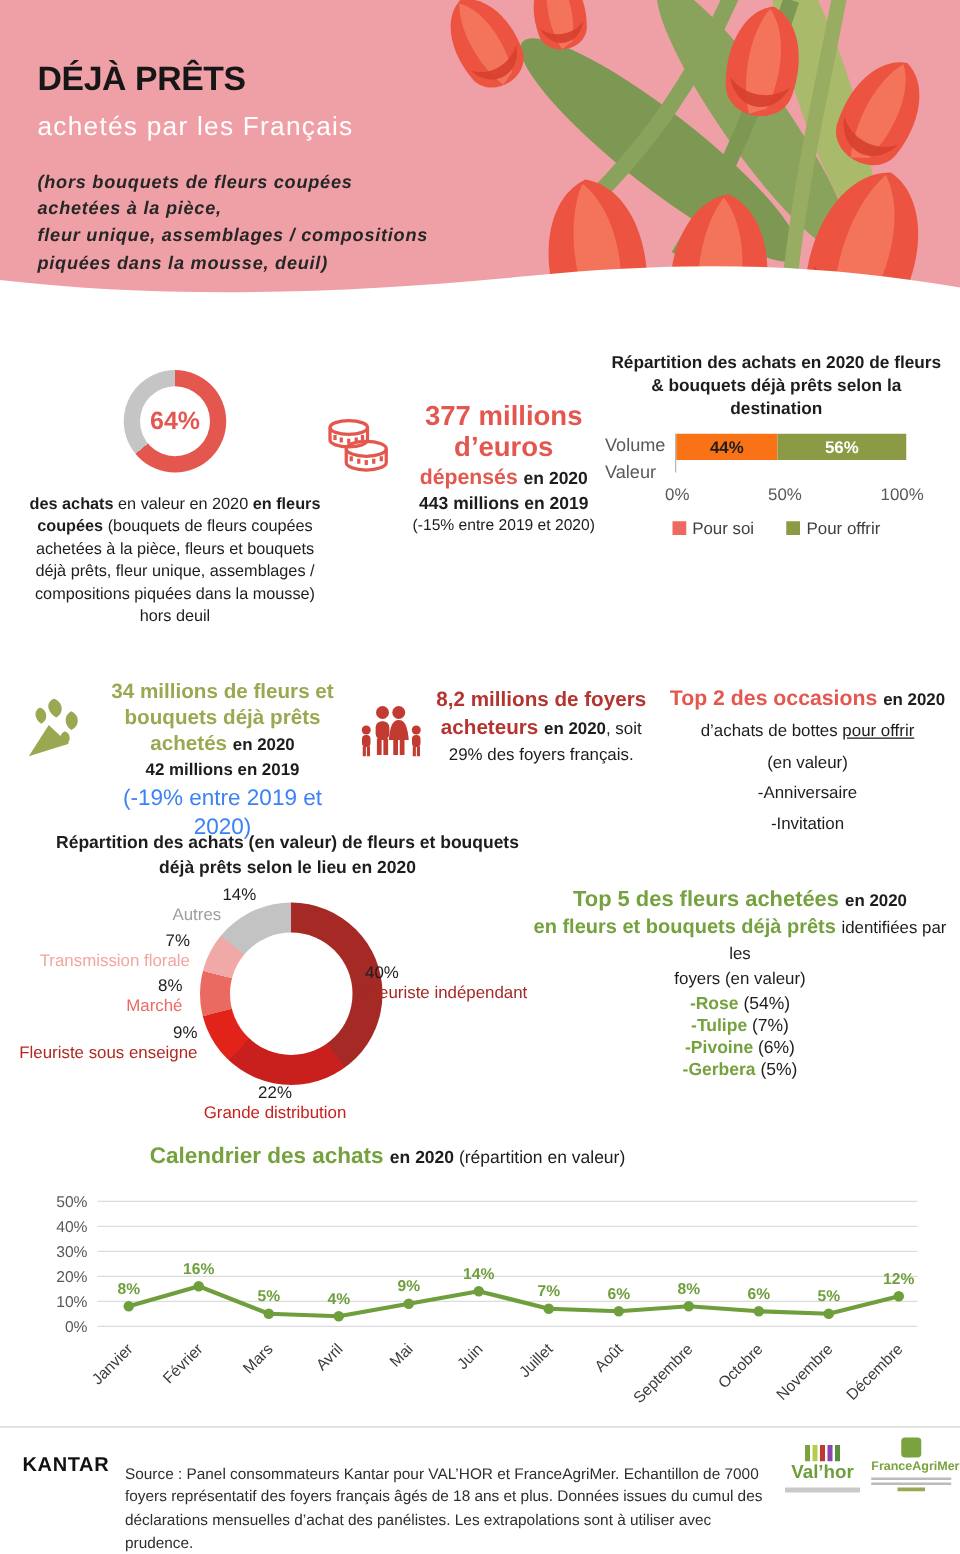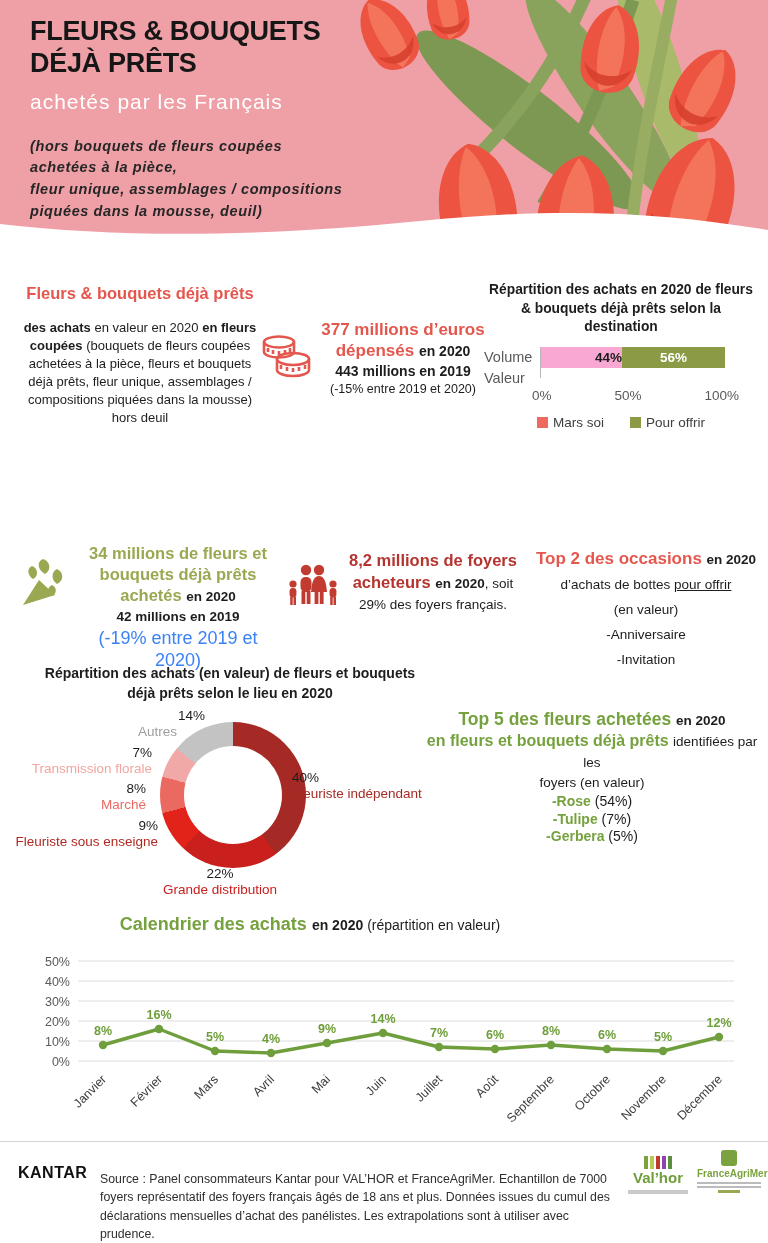--- a/index.html
+++ b/index.html
@@ -20,21 +20,21 @@
   .sec-share h2{margin:0;font-size:16.5px;font-weight:bold;color:#e4574e;}
   .gauge{width:82px;height:82px;border-radius:50%;margin:12px auto 0 auto;position:relative;}
   .gauge-hole{position:absolute;left:13px;top:13px;width:56px;height:56px;border-radius:50%;background:#fff;display:flex;align-items:center;justify-content:center;}
   .gauge-val{font-size:20px;font-weight:bold;color:#e4574e;}
   .share-desc{margin:16px 0 0 0;font-size:13px;line-height:1.38;}
 
   
   .sec-spent{position:absolute;left:250px;top:320px;width:238px;}
   .spent-icon{position:absolute;left:10px;top:12px;}
   .spent-text{margin-left:68px;width:170px;text-align:center;}
-  .spent-l1{font-size:17px;font-weight:bold;color:#e4574e;line-height:1.15;}
+  .spent-l1{font-size:22px;font-weight:bold;color:#e4574e;line-height:1.15;}
   .spent-l2{font-size:17px;font-weight:bold;color:#e4574e;line-height:1.3;}
   .spent-l2 .blk{font-size:14px;color:#1d1d1d;}
   .spent-l3{font-size:14px;font-weight:bold;line-height:1.4;}
   .spent-l4{font-size:12.5px;line-height:1.4;}
 
   
   .sec-dest{position:absolute;left:483px;top:281px;width:276px;}
   .dest-title{font-size:13.8px;font-weight:bold;text-align:center;line-height:1.35;margin:0 0 10px 0;}
   .dest-rows{border-left:1.5px solid #b7b7b7;margin-left:57px;}
   .dest-row{display:flex;align-items:center;margin-bottom:10px;position:relative;}
@@ -139,36 +139,40 @@
       <path d="M335,-10 C322,60 305,130 295,215" stroke="#98ad62" stroke-width="12" fill="none"></path>
       <use href="#tulip" transform="translate(52,38) rotate(-30) scale(0.95)"></use>
       <use href="#tulip" transform="translate(110,12) rotate(-10) scale(0.8)"></use>
       <use href="#tulip" transform="translate(272,55) rotate(10) scale(1.1)"></use>
       <use href="#tulip" transform="translate(364,95) rotate(28) scale(1.1)"></use>
       <use href="#tulip" transform="translate(140,212) rotate(-8) scale(1.5)"></use>
       <use href="#tulip" transform="translate(237,224) rotate(6) scale(1.5)"></use>
       <use href="#tulip" transform="translate(352,208) rotate(18) scale(1.6)"></use>
     </svg>
     <div class="hero-text">
-      <h1 class="hero-title"><span>FLEURS &amp; BOUQUETS</span><br><span>DÉJÀ PRÊTS</span></h1>
+      <h1 class="hero-title"><br><span>DÉJÀ PRÊTS</span></h1>
       <div class="hero-sub">achetés par les Français</div>
       <p class="hero-note">
         <span>(hors bouquets de fleurs coupées</span><br>
         <span>achetées à la pièce,</span><br>
         <span>fleur unique, assemblages / compositions</span><br>
         <span>piquées dans la mousse, deuil)</span>
       </p>
     </div>
     <svg class="hero-wave" width="768" height="36" viewBox="0 0 768 36">
       <path d="M0,20 C120,34 260,33 420,17 C560,3 660,8 768,26 L768,36 L0,36 Z" fill="#ffffff"></path>
     </svg>
   </div>
 
   <div class="sec-share">
-    <h2>Fleurs &amp; bouquets déjà prêts</h2>
+    <div class="gauge" style="background: conic-gradient(rgb(228, 87, 78) 0deg, rgb(228, 87, 78) 230.4deg, rgb(197, 197, 197) 230.4deg, rgb(197, 197, 197) 360deg);">
+      <div class="gauge-hole">
+        <span class="gauge-val">64%</span>
+      </div>
+    </div>
     <p class="share-desc"><b>des achats</b><span> en valeur en 2020 </span><b>en fleurs coupées</b><span> (bouquets de fleurs coupées achetées à la pièce, fleurs et bouquets déjà prêts, fleur unique, assemblages / compositions piquées dans la mousse) hors deuil</span></p>
   </div>
 
   <div class="sec-spent">
     <svg class="spent-icon" width="52" height="48" viewBox="0 0 52 48">
       <g stroke="#e4574e" stroke-width="2.6" fill="none">
         <ellipse cx="19" cy="10" rx="15" ry="5.5"></ellipse>
         <path d="M4,10 L4,20 A15,5.5 0 0 0 34,20 L34,10"></path>
         <path d="M8,16 v4 M13,18 v4 M19,19 v4 M25,18 v4 M30,16 v4"></path>
         <ellipse cx="33" cy="27" rx="16" ry="6"></ellipse>
@@ -183,37 +187,37 @@
       <div class="spent-l4">(-15% entre 2019 et 2020)</div>
     </div>
   </div>
 
   <div class="sec-dest">
     <p class="dest-title">Répartition des achats en 2020 de fleurs &amp; bouquets déjà prêts selon la destination</p>
     <div class="dest-rows" id="dest-rows">
         <div class="dest-row">
           <span class="dest-cat">Volume</span>
           <div class="dest-bar">
-            <span class="dest-seg" style="width: 44%; background: #f9a8d4; color: rgb(29, 29, 29); text-align: right;">44%</span>
+            <span class="dest-seg" style="width: 44%; background: #f97316; color: rgb(29, 29, 29);">44%</span>
             <span class="dest-seg" style="width: 56%; background: rgb(139, 155, 69); color: rgb(255, 255, 255);">56%</span>
           </div>
         </div>
         <div class="dest-row">
           <span class="dest-cat">Valeur</span>
         </div>
       </div>
     <div class="dest-axis">
       <span>0%</span>
       <span>50%</span>
       <span>100%</span>
     </div>
     <div class="legend">
       <span class="legend-item">
           <span class="legend-swatch" style="background: rgb(238, 106, 96);"></span>
-          <span>Mars soi</span>
+          <span>Pour soi</span>
         </span>
       <span class="legend-item">
           <span class="legend-swatch" style="background: rgb(139, 155, 69);"></span>
           <span>Pour offrir</span>
         </span>
     </div>
   </div>
 
   <div class="sec34">
     <div class="icon">
@@ -298,20 +302,21 @@
     <span class="pie-pct">14%</span>
     <span class="pie-name" style="color: rgb(158, 158, 158);">Autres</span>
   </div>
 
   <div class="sectop5">
     <span class="grn-b">Top 5 des fleurs achetées </span><span class="blk-b-sm">en 2020</span><br>
     <span class="grn-b2">en fleurs et bouquets déjà prêts </span><span class="blk-r-sm">identifiées par les</span><br>
     <span class="blk-r-sm">foyers (en valeur)</span>
     <div class="t5-item"><span class="t5-name">-Rose</span><span class="t5-pct"> (54%)</span></div>
     <div class="t5-item"><span class="t5-name">-Tulipe</span><span class="t5-pct"> (7%)</span></div>
+    <div class="t5-item"><span class="t5-name">-Pivoine</span><span class="t5-pct"> (6%)</span></div>
     <div class="t5-item"><span class="t5-name">-Gerbera</span><span class="t5-pct"> (5%)</span></div>
   </div>
 
   <div class="cal-title">
     <span class="cal-t1">Calendrier des achats </span><span class="cal-t2">en 2020 </span><span class="cal-t3">(répartition en valeur)</span>
   </div>
   <svg class="cal-svg" id="cal-svg" width="712" height="188" viewBox="0 0 712 188">
       <line x1="50" x2="706" y1="15" y2="15" class="grid"></line>
       <text x="42" y="19.5" class="ytick" text-anchor="end">50%</text>
       <line x1="50" x2="706" y1="35" y2="35" class="grid"></line>

